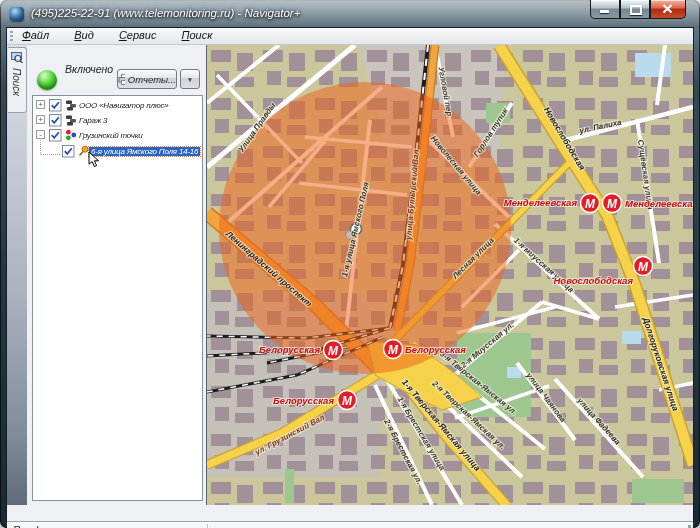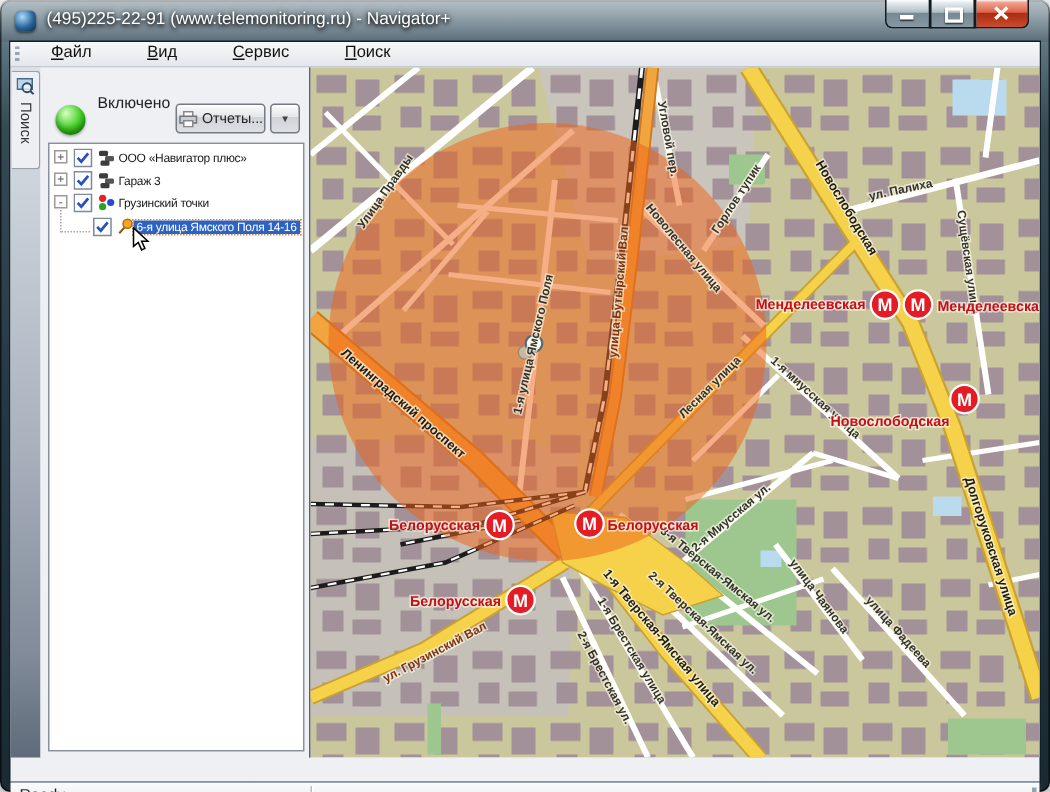--- a/index.html
+++ b/index.html
@@ -1,20 +1,20 @@
 <!DOCTYPE html>
 <html><head>
 <meta charset="utf-8">
 <style>
   html,body{margin:0;padding:0;background:#fff;font-family:"Liberation Sans",sans-serif;}
   .stage{width:700px;height:528px;position:relative;}
   .window{position:absolute;left:0;top:0;width:700px;height:528px;border-radius:7px;
     background:linear-gradient(180deg,#95a4ad 0%,#5d7380 6%,#364a56 16%,#243641 55%,#1a2a33 100%);
     box-shadow:0 4px 16px rgba(0,0,0,.55), inset 0 1px 0 rgba(255,255,255,.45), inset 0 0 0 1px rgba(0,0,0,.65);
-    overflow:hidden;}
+    overflow:hidden;font-style:italic;}
   
   .titlebar{position:absolute;left:0;top:0;width:100%;height:28px;
     background:linear-gradient(180deg,rgba(255,255,255,.30),rgba(255,255,255,.08) 55%,rgba(0,0,0,.10));}
   .appicon{position:absolute;left:10px;top:7px;width:14px;height:14px;border-radius:4px;
     background:radial-gradient(circle at 35% 30%,#aadcff,#2a6496 55%,#0a2a44);box-shadow:0 1px 2px rgba(0,0,0,.6);}
   .title{position:absolute;left:31px;top:0;height:28px;line-height:27px;color:#fff;font-size:11.5px;
     text-shadow:0 1px 3px #000,0 0 4px rgba(0,0,0,.8);white-space:nowrap;}
   .capbtns{position:absolute;top:0;right:14px;display:flex;}
   .cb{width:28px;height:18px;border:1px solid #141a1e;border-top:none;position:relative;
     background:linear-gradient(180deg,rgba(250,253,255,.9),rgba(190,205,214,.55) 45%,rgba(96,116,127,.6) 50%,rgba(140,158,168,.7));
@@ -25,21 +25,21 @@
   .glyph-min{position:absolute;left:9px;top:10px;width:9px;height:3px;background:#fff;box-shadow:0 1px 1px rgba(0,0,0,.7);}
   .glyph-max{position:absolute;left:9px;top:5px;width:8px;height:6px;border:2px solid #fff;box-shadow:0 1px 1px rgba(0,0,0,.7);}
   .glyph-x{position:absolute;left:11px;top:4px;}
   
   .client{position:absolute;left:7px;top:28px;width:686px;height:493px;background:#eef0f3;
     box-shadow:0 0 0 1px #10202a;}
   .menubar{position:absolute;left:0;top:0;width:100%;height:16px;
     background:linear-gradient(#f7f8fa,#e4e7eb);border-bottom:1px solid #c2c8cf;font-size:11px;color:#111;}
   .grip{position:absolute;left:3px;top:3px;width:3px;height:10px;
     background:repeating-linear-gradient(180deg,#9aa4ae 0 2px,transparent 2px 4px);}
-  .mi{display:inline-block;padding:1px 7px 0 7px;margin-left:20px;cursor:default;}
+  .mi{display:inline-block;padding:1px 7px 0 7px;margin-left:8px;cursor:default;}
   .mi::first-letter{text-decoration:underline;}
   
   .sidestrip{position:absolute;left:0;top:17px;width:20px;height:460px;
     background:linear-gradient(180deg,#dde1e7 0%,#c6ccd5 25%,#a9b1bd 55%,#818b99 85%,#5f6b7a 100%);}
   .tabsearch{position:absolute;left:1px;top:2px;width:18px;height:64px;background:#edeff2;
     border:1px solid #99a1ad;border-left:none;border-radius:0 3px 3px 0;}
   .tabicon{position:absolute;left:3px;top:3px;}
   .vtext{position:absolute;left:14px;top:20px;transform:rotate(90deg);transform-origin:0 0;
     font-size:10px;color:#333;white-space:nowrap;}
   

